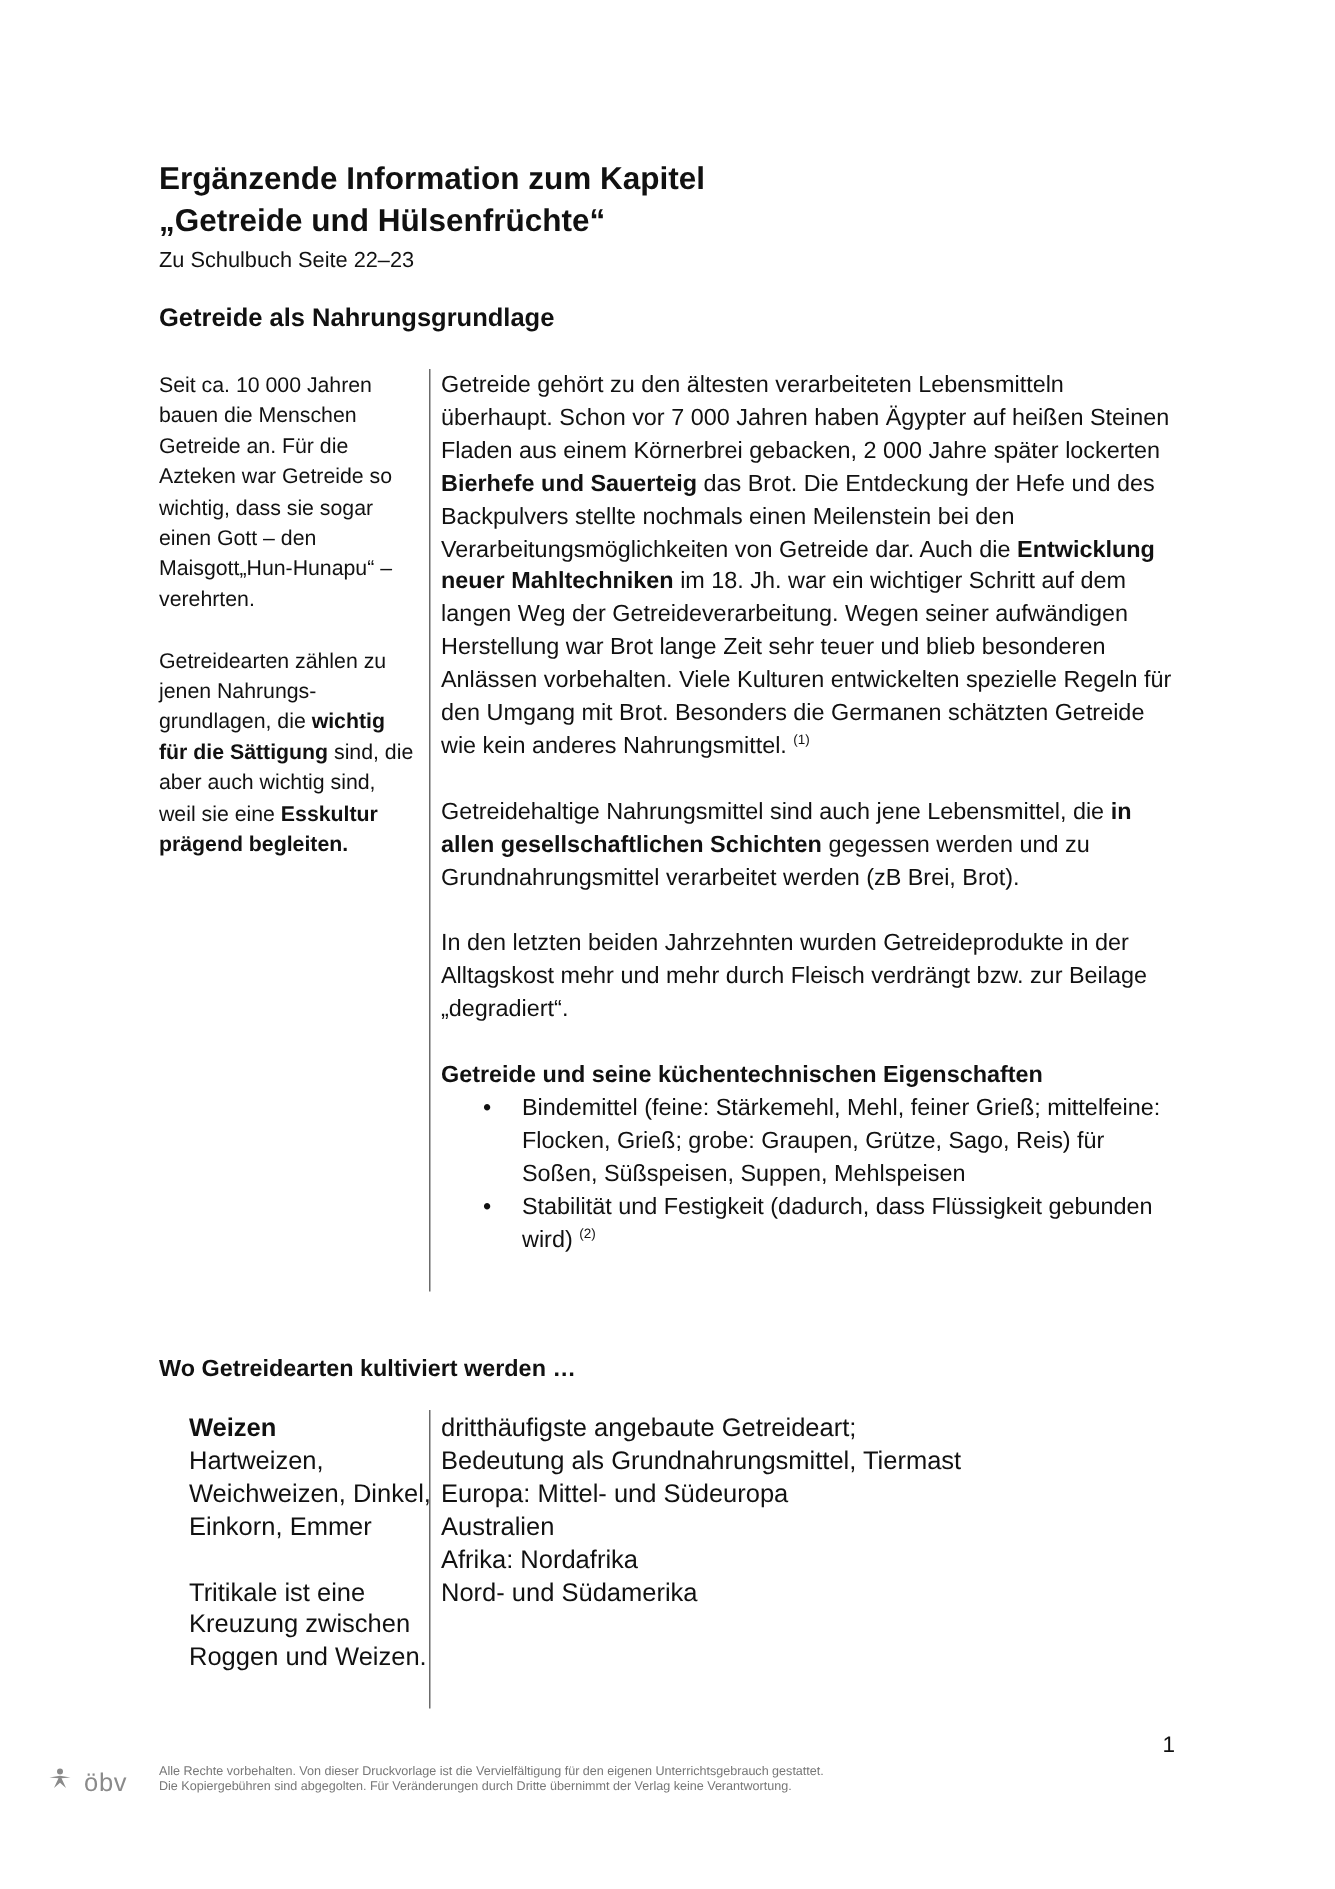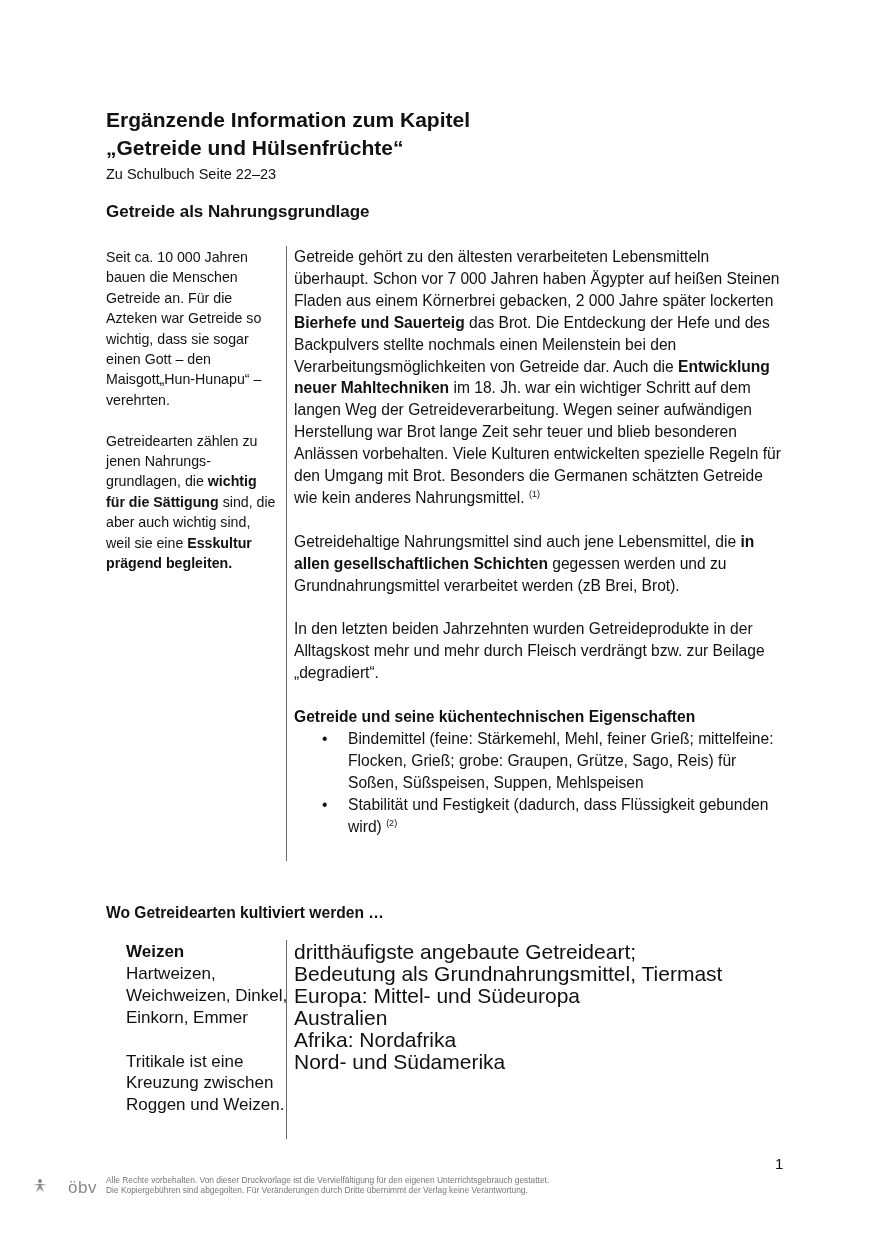--- a/index.html
+++ b/index.html
@@ -38,25 +38,25 @@
     .h3 {
       left: 106px; top: 902px; font-size: 15.6px; font-weight: bold; line-height: 22px;
     }
     .grain-left {
       left: 106px; top: 941px; width: 175px;
       font-size: 17px; line-height: 21.9px; margin-left: 20px;
     }
     .grain-left .gap { height: 21.9px; }
     .grain-right {
       left: 294px; top: 941px; width: 500px;
-      font-size: 21px; line-height: 21.9px;
+      font-size: 17px; line-height: 21.9px;
     }
     b { font-weight: bold; }
     .pagenum { left: 775px; top: 1154px; font-size: 15px; line-height: 20px; }
-    .footer-logo { left: 32px; top: 1178px; display: flex; align-items: center; gap: 20px; color: #8a8a8a; }
+    .footer-logo { left: 32px; top: 1178px; display: flex; align-items: center; gap: 8px; color: #8a8a8a; }
     .footer-logo .logo-text { font-size: 17px; letter-spacing: 0.5px; }
     .footer-text {
       left: 106px; top: 1175px; font-size: 8.4px; line-height: 10.4px; color: #777777;
       white-space: nowrap;
     }
   </style>
 </head>
 <body>
 
 <div class="abs title">

